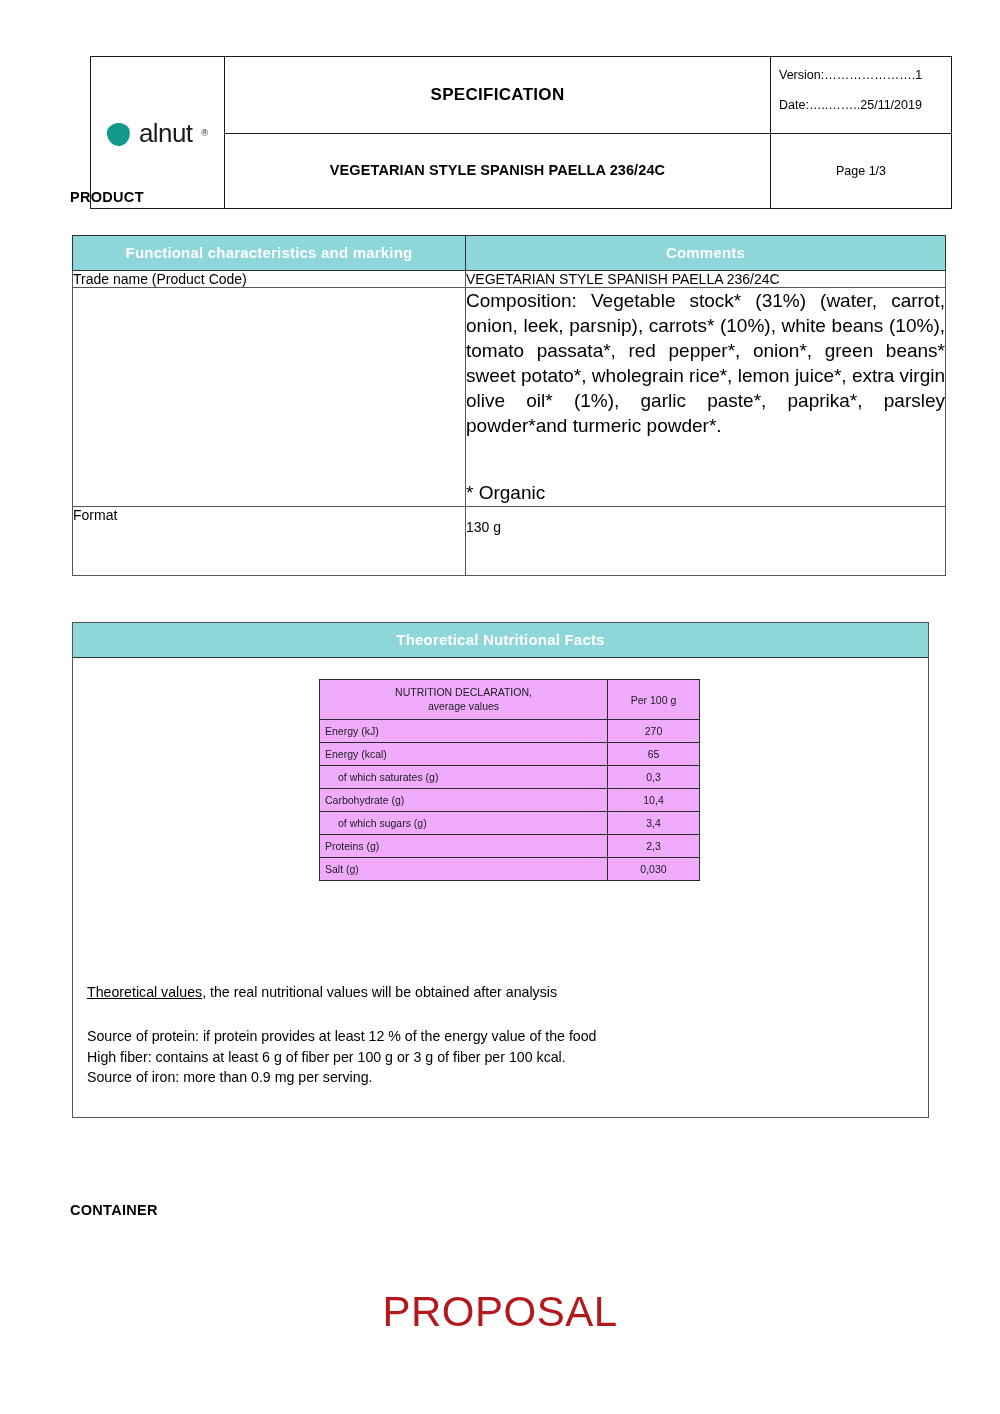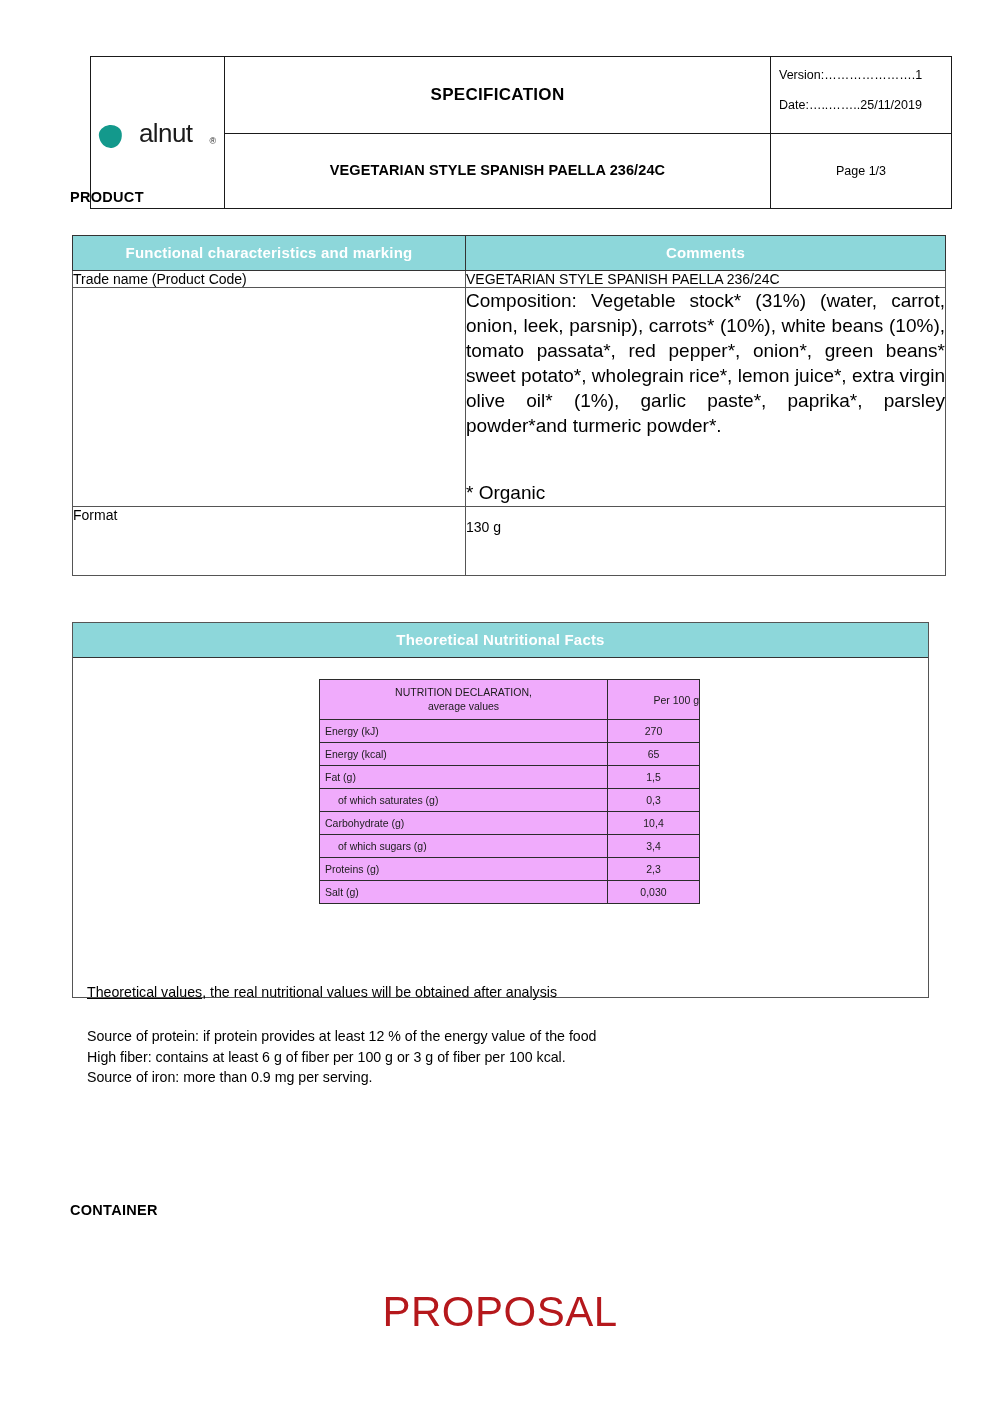--- a/index.html
+++ b/index.html
@@ -38,23 +38,23 @@
     padding: 0;
     vertical-align: middle;
   }
   .hdr-logo-cell {
     width: 133px;
     text-align: center;
     vertical-align: middle;
   }
   .logo-wrap {
     display: inline-flex;
-    align-items: flex-end;
+    align-items: center;
     justify-content: center;
-    gap: 17px;
+    gap: 9px;
     padding: 4px 0;
   }
   .logo-mark {
     width: 23px;
     height: 23px;
     background: #13998c;
     border-radius: 50% 50% 50% 50% / 42% 42% 58% 58%;
     transform: rotate(-6deg);
     position: relative;
     top: 2px;
@@ -161,21 +161,21 @@
   .row-fmt td { height: 56px; }
   .row-fmt .cell-lbl { padding-top: 0; padding-bottom: 0; }
   .row-fmt .cell-val { padding-top: 12px; }
 
   
   .nutri-box {
     position: absolute;
     left: 72px;
     top: 622px;
     width: 857px;
-    height: 376px;
+    height: 496px;
     border: 1.4px solid #555555;
     box-sizing: border-box;
   }
   .nutri-banner {
     background: #8dd7da;
     color: #ffffff;
     font-size: 15px;
     font-weight: bold;
     text-align: center;
     padding: 8px 0 9px 0;
@@ -199,21 +199,21 @@
     padding: 0;
   }
   .ncol-name { width: 279px; }
   .ncol-val  { width: 91px; text-align: center; }
   .ntable .nhead-name {
     text-align: center;
     padding: 5px 4px 6px 4px;
     line-height: 1.35;
   }
   .ntable .nhead-val {
-    text-align: right;
+    text-align: center;
     vertical-align: middle;
   }
   .ntable .nrow-name {
     padding: 5px 4px 5px 5px;
   }
   .ntable .nrow-name.indent { padding-left: 18px; }
   .ntable .nrow-val {
     text-align: center;
     padding: 5px 4px 5px 4px;
   }
@@ -324,24 +324,20 @@
       </tr>
       <tr>
         <td class="nrow-name">Energy (kJ)</td>
         <td class="nrow-val">270</td>
       </tr>
       <tr>
         <td class="nrow-name">Energy (kcal)</td>
         <td class="nrow-val">65</td>
       </tr>
       <tr>
-        <td class="nrow-name">Fat (g)</td>
-        <td class="nrow-val">1,5</td>
-      </tr>
-      <tr>
         <td class="nrow-name indent">of which saturates (g)</td>
         <td class="nrow-val">0,3</td>
       </tr>
       <tr>
         <td class="nrow-name">Carbohydrate (g)</td>
         <td class="nrow-val">10,4</td>
       </tr>
       <tr>
         <td class="nrow-name indent">of which sugars (g)</td>
         <td class="nrow-val">3,4</td>

